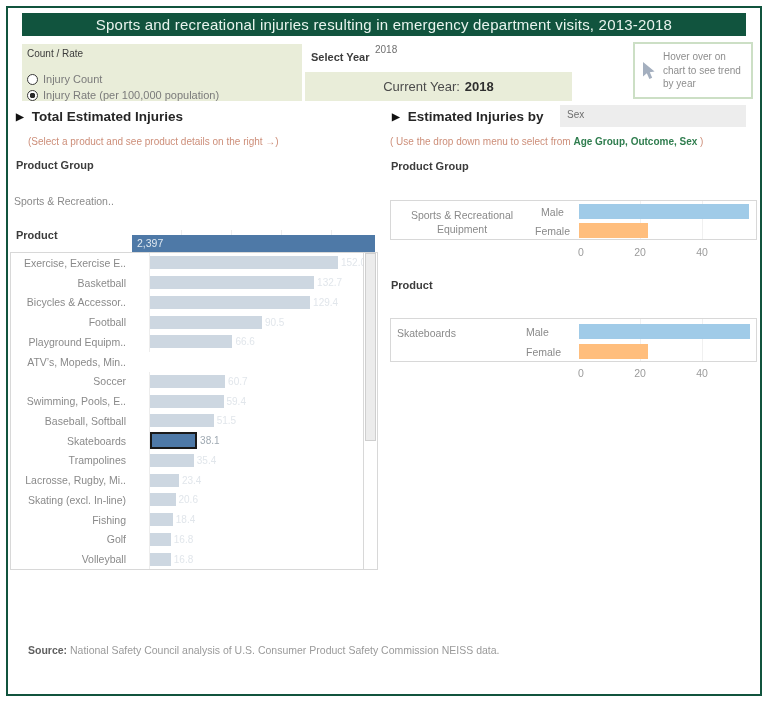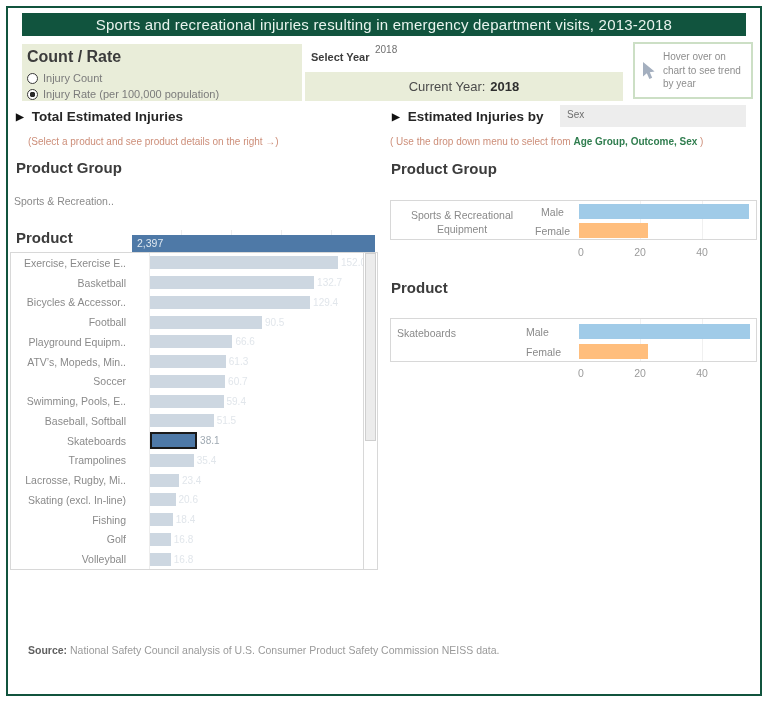--- a/index.html
+++ b/index.html
@@ -6,42 +6,42 @@
   body{width:768px;height:702px;font-family:"Liberation Sans",sans-serif;-webkit-font-smoothing:antialiased;}
   .dashboard{position:relative;width:768px;height:702px;background:#fff;overflow:hidden;}
   .outer-border{position:absolute;left:6px;top:6px;width:752px;height:686px;border:2px solid var(--green,#11543e);pointer-events:none;}
 
   
   .titlebar{position:absolute;left:22px;top:13px;width:724px;height:23px;background:var(--green,#11543e);
     color:#e9f4ee;font-size:15px;display:flex;align-items:center;justify-content:center;letter-spacing:.2px;}
 
   
   .count-rate{position:absolute;left:22px;top:44px;width:280px;height:57px;background:var(--panel,#e9edd9);box-sizing:border-box;padding:4px 0 0 5px;}
-  .panel-title{font-size:16px;font-weight:bold;color:#3c3c3c;margin-bottom:4px;}
+  .panel-title{font-size:10px;font-weight:normal;color:#3c3c3c;margin-bottom:12px;}
   .radio-row{display:flex;align-items:center;gap:5px;height:16px;font-size:11px;color:#7b7b7b;cursor:default;}
   .radio{width:9px;height:9px;border:1.5px solid #3a3a3a;border-radius:50%;background:#fff;flex:none;}
   .radio.sel{background:radial-gradient(circle,#2a2a2a 0 2.6px,#fff 3px);}
 
   .select-year-row{position:absolute;left:305px;top:42px;width:318px;height:27px;background:#fff;}
   .select-year-label{position:absolute;left:6px;top:9px;font-size:11px;font-weight:bold;color:#3c3c3c;}
   .select-year-value{position:absolute;left:70px;top:2px;font-size:10px;color:#6f6f6f;}
-  .current-year{position:absolute;left:305px;top:72px;width:318px;height:29px;background:var(--panel,#e9edd9);
+  .current-year{position:absolute;left:305px;top:72px;width:267px;height:29px;background:var(--panel,#e9edd9);
     display:flex;align-items:center;justify-content:center;gap:5px;font-size:13px;color:#4b4b4b;}
   .current-year b{color:#2f2f2f;}
 
   .hover-box{position:absolute;left:633px;top:42px;width:120px;height:57px;background:#fff;border:2px solid #ccdfc5;
     box-sizing:border-box;display:flex;align-items:center;gap:6px;padding:4px 5px;}
   .hover-box .txt{font-size:10px;color:#8e8e8e;line-height:1.35;}
 
   
   .sec-heading{position:absolute;font-size:13.5px;font-weight:bold;color:#262626;display:flex;align-items:center;gap:8px;white-space:nowrap;}
   .tri{font-size:10px;color:#111;}
   .note{position:absolute;font-size:10px;color:var(--salmon,#cd8e79);white-space:nowrap;}
   .note .green{color:var(--linkgreen,#2f7d4e);font-weight:bold;}
-  .sec-label{position:absolute;font-size:15px;font-weight:bold;color:#3c3c3c;white-space:nowrap;}
+  .sec-label{position:absolute;font-size:11px;font-weight:bold;color:#3c3c3c;white-space:nowrap;}
 
   
   .pg-chart{position:absolute;left:10px;top:188px;width:368px;height:26px;}
   .pg-label{position:absolute;left:4px;top:7px;font-size:10.5px;color:#8a8a8a;white-space:nowrap;}
   .pg-bar-area{position:absolute;left:122px;top:0;width:246px;height:26px;border-bottom:1px solid #e7e7e7;
     background:repeating-linear-gradient(to right,transparent 0 49px,#ededed 49px 50px);margin-top:42px;}
   .pg-bar{position:absolute;left:0;top:5px;height:17px;background:var(--steel,#4e79a7);color:#dfe8f0;
     font-size:10.5px;line-height:17px;padding-left:5px;box-sizing:border-box;white-space:nowrap;}
 
   
@@ -174,24 +174,20 @@
   <div class="p-row">
     <span class="p-label">Playground Equipm..</span>
     <div class="p-bar-cell">
       <div class="p-bar" style="width: 82.4px;"></div>
       <span class="p-val">66.6</span>
     </div>
   </div>
 
   <div class="p-row">
     <span class="p-label">ATV’s, Mopeds, Min..</span>
-    <div class="p-bar-cell">
-      <div class="p-bar" style="width: 75.8px;"></div>
-      <span class="p-val">61.3</span>
-    </div>
   </div>
 
   <div class="p-row">
     <span class="p-label">Soccer</span>
     <div class="p-bar-cell">
       <div class="p-bar" style="width: 75.1px;"></div>
       <span class="p-val">60.7</span>
     </div>
   </div>
 

